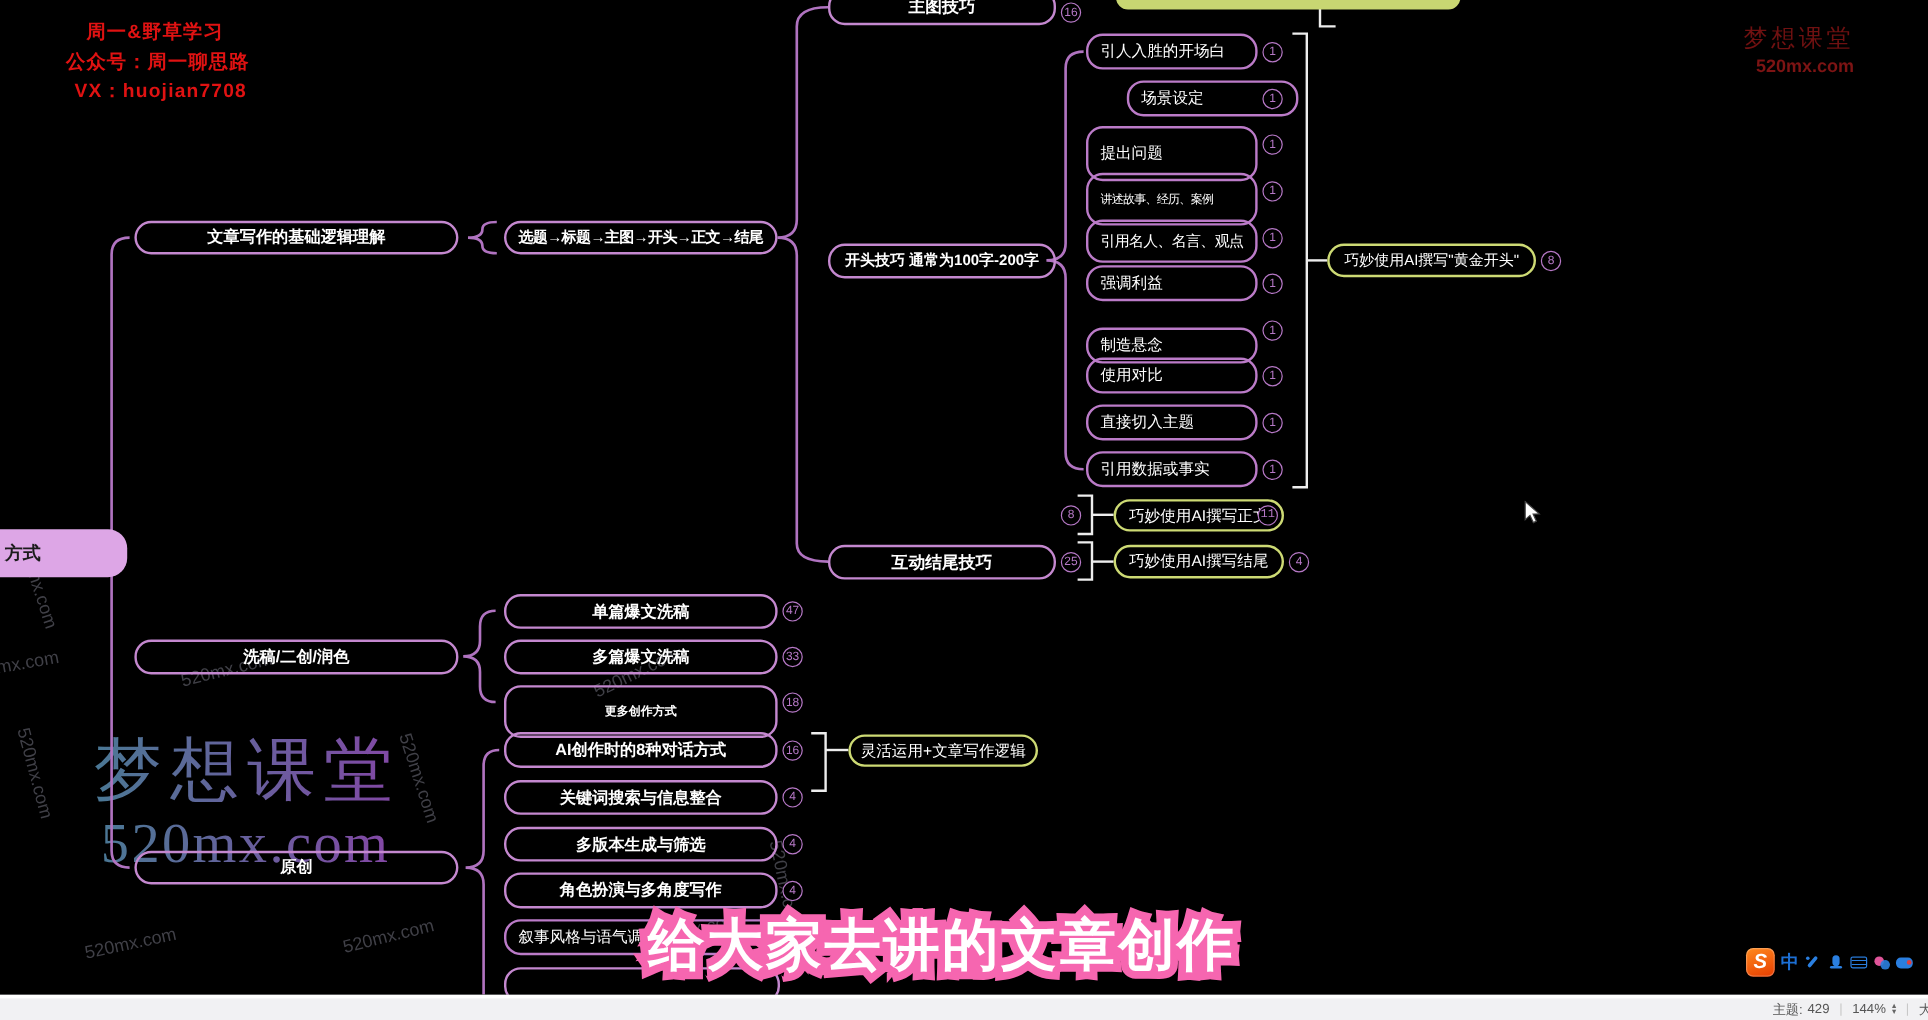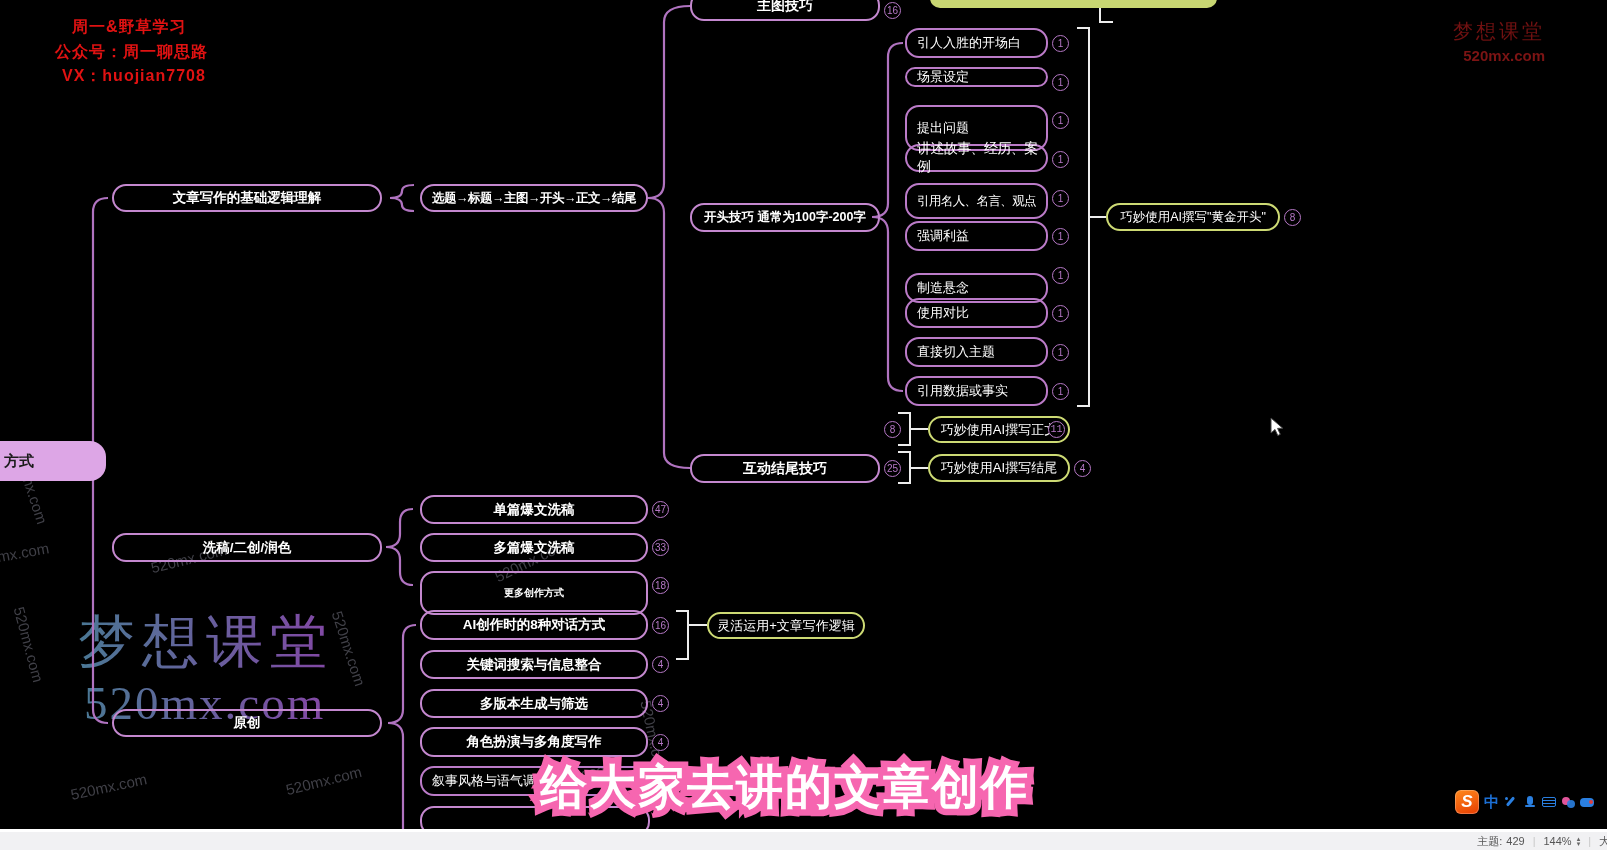--- a/index.html
+++ b/index.html
@@ -123,29 +123,29 @@
       </div>
 
     <div class="nd c" style="left:690px;top:203px;width:190px;height:29px;font-size:12.5px;">
       <span>开头技巧 通常为100字-200字</span>
       </div>
 
     <div class="nd lf" style="left:905px;top:28px;width:143px;height:30px;font-size:13px;">
       <span>引人入胜的开场白</span>
       </div>
     <div class="bg" style="left:1052px;top:35px;">1</div>
-    <div class="nd lf" style="left:905px;top:67px;width:143px;height:20px;font-size:13px;">
+    <div class="nd lf" style="left:939px;top:67px;width:143px;height:30px;font-size:13px;">
       <span>场景设定</span>
       </div>
     <div class="bg" style="left:1052px;top:74px;">1</div>
     <div class="nd lf" style="left:905px;top:105px;width:143px;height:46px;font-size:13px;">
       <span>提出问题</span>
       </div>
     <div class="bg" style="left:1052px;top:112px;">1</div>
-    <div class="nd lf" style="left:905px;top:144px;width:143px;height:28px;font-size:14px;letter-spacing:-0.6px;">
+    <div class="nd lf" style="left:905px;top:144px;width:143px;height:44px;font-size:10px;letter-spacing:-0.6px;">
       <span>讲述故事、经历、案例</span>
       </div>
     <div class="bg" style="left:1052px;top:151px;">1</div>
     <div class="nd lf" style="left:905px;top:183px;width:143px;height:36px;font-size:12.5px;letter-spacing:-0.6px;">
       <span>引用名人、名言、观点</span>
       </div>
     <div class="bg" style="left:1052px;top:190px;">1</div>
     <div class="nd lf" style="left:905px;top:221px;width:143px;height:30px;font-size:13px;">
       <span>强调利益</span>
       </div>

